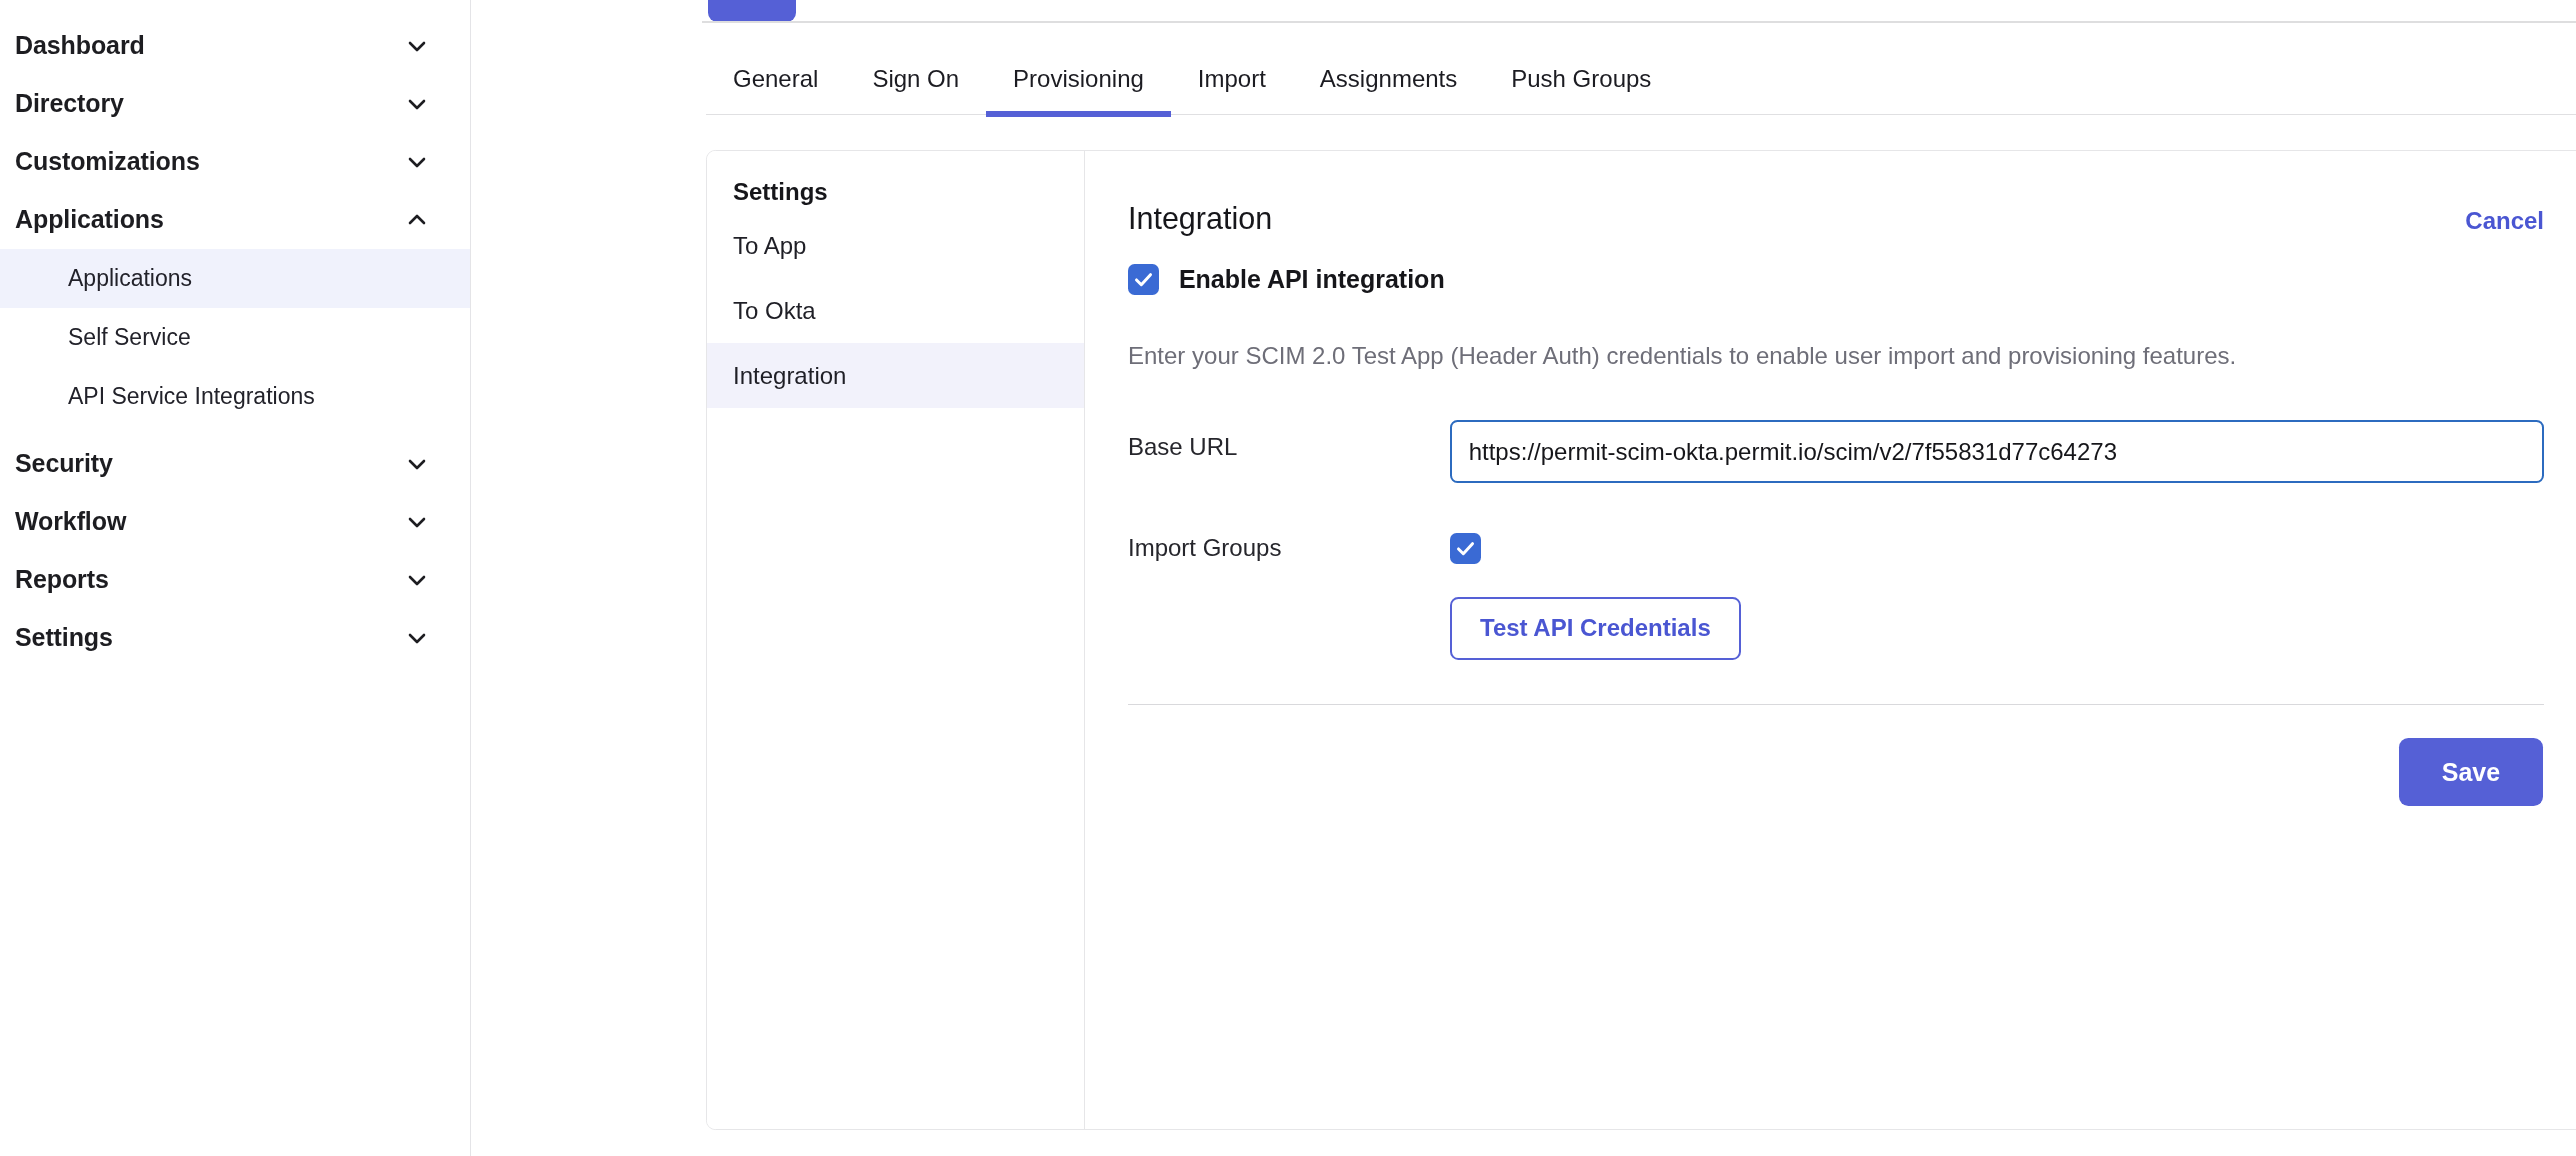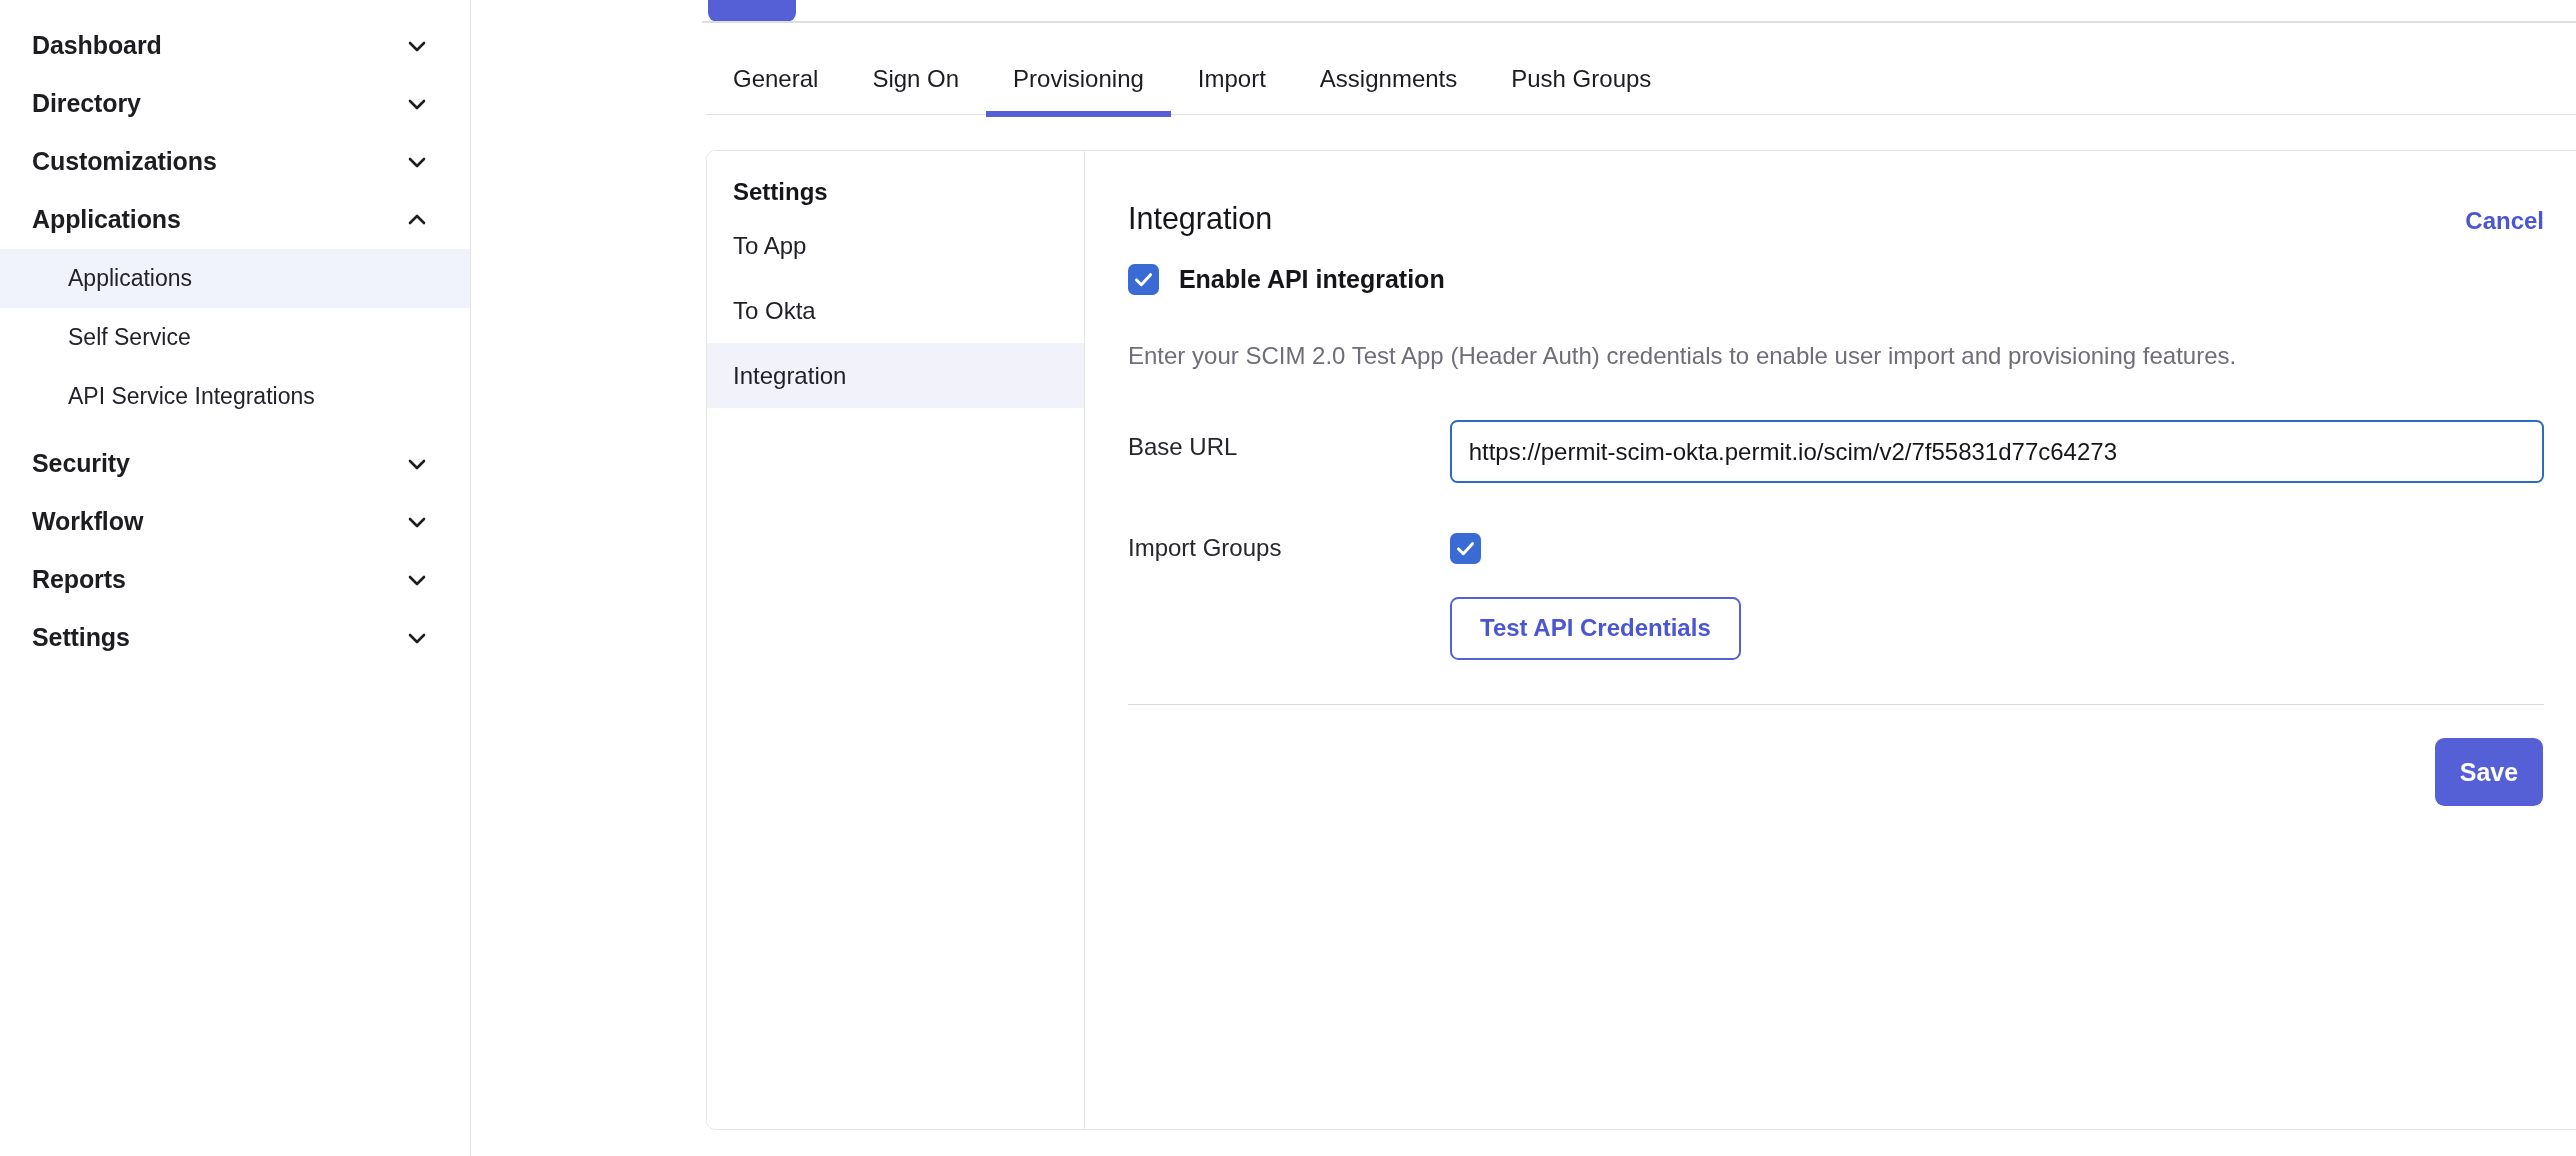--- a/index.html
+++ b/index.html
@@ -29,21 +29,21 @@
     background: #ffffff;
     border-right: 1.9px solid #e4e4e7;
     padding-top: 16.7px;
   }
 
   .nav-group {
     display: flex;
     align-items: center;
     justify-content: space-between;
     height: 58px;
-    padding: 0 41px 0 32px;
+    padding: 0 41px 0 15px;
     cursor: pointer;
   }
   .nav-group-label {
     font-size: 25px;
     font-weight: 700;
     color: #1d1d21;
     letter-spacing: -0.1px;
   }
 
   .chev {
@@ -298,21 +298,21 @@
   }
 
   .footer {
     margin-top: 33px;
     display: flex;
     justify-content: flex-end;
     padding-right: 0.9px;
   }
   .save-btn {
     height: 68px;
-    padding: 0 25px;
+    padding: 0 43px;
     border: none;
     border-radius: 9.3px;
     background: #5560d6;
     color: #ffffff;
     font-family: "Liberation Sans", sans-serif;
     font-size: 25px;
     font-weight: 700;
     cursor: pointer;
   }
 </style>

